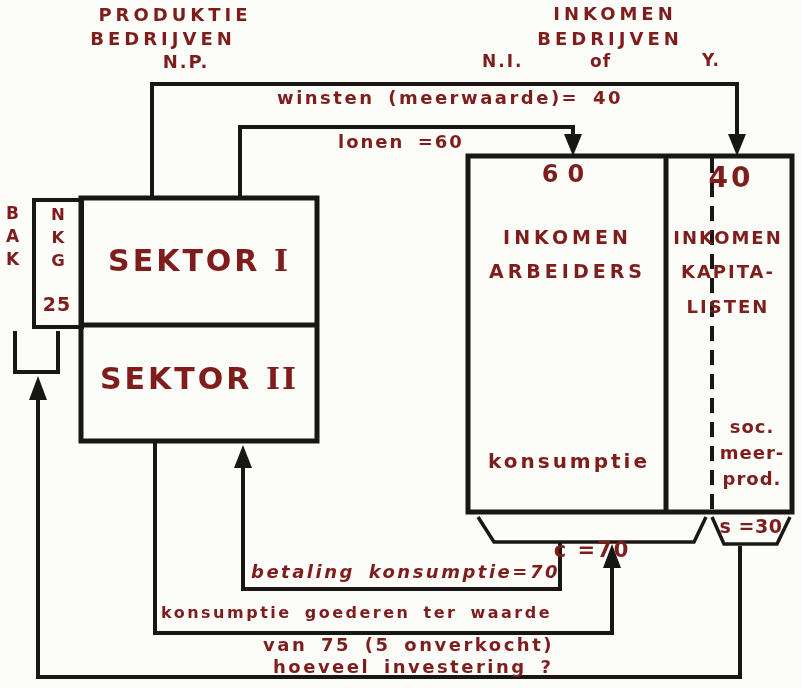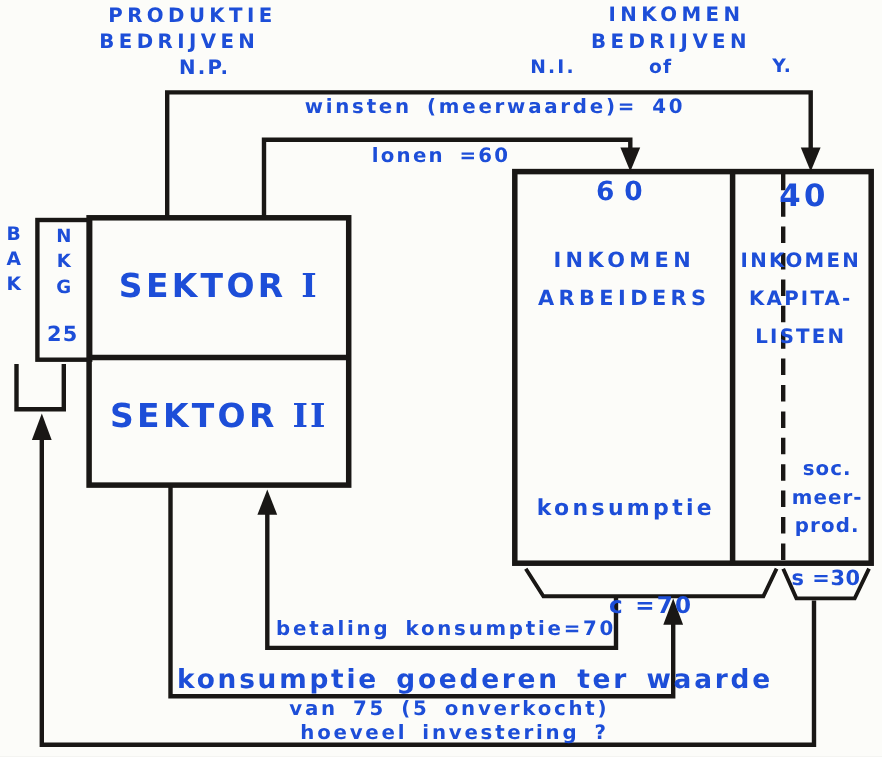--- a/index.html
+++ b/index.html
@@ -2,21 +2,21 @@
 <html><head>
 <meta charset="utf-8">
 <style>
   html,body{margin:0;padding:0;background:#e8e8e4;}
   #canvas{
     position:relative;width:802px;height:688px;background:#fcfcf9;
     overflow:hidden;font-family:"DejaVu Sans",sans-serif;
   }
   #wires{position:absolute;left:0;top:0;width:802px;height:688px;}
   .t{
-    position:absolute;font-weight:bold;color:#1d4ed8;white-space:nowrap;
+    position:absolute;font-weight:bold;color:#7f1d1d;white-space:nowrap;
     font-family:"DejaVu Sans",sans-serif;line-height:1.15;
   }
   .c{text-align:center;}
   .stack span{display:block;}
   .rn{font-family:"DejaVu Serif",serif;letter-spacing:2px;}
   .lower{word-spacing:5px;}
 </style>
 </head>
 <body>
 
@@ -95,18 +95,18 @@
   <div class="t c" style="left:664px;top:228px;width:128px;font-size:18px;letter-spacing:2px;">INKOMEN</div>
   <div class="t c" style="left:664px;top:297px;width:128px;font-size:18px;letter-spacing:2px;">LISTEN</div>
   <div class="t c" style="left:664px;top:262px;width:128px;font-size:18px;letter-spacing:2px;">KAPITA-</div>
   <div class="t c" style="left:712px;top:417px;width:80px;font-size:18px;letter-spacing:1px;">soc.</div>
   <div class="t c" style="left:712px;top:443px;width:80px;font-size:18px;letter-spacing:1px;">meer-</div>
   <div class="t c" style="left:712px;top:469px;width:80px;font-size:18px;letter-spacing:1px;">prod.</div>
 
   <div class="t c" style="left:478px;top:538px;width:228px;font-size:21px;letter-spacing:2px;">c =70</div>
   <div class="t c" style="left:713px;top:516px;width:76px;font-size:19px;letter-spacing:0.5px;">s =30</div>
 
-  <div class="t lower" style="left:251px;top:562px;font-size:18px;letter-spacing:2.5px;">betaling konsumptie=70</div>
-  <div class="t lower" style="left:161px;top:604px;font-size:24px;letter-spacing:2.5px;">konsumptie goederen ter waarde</div>
+  <div class="t lower" style="left:251px;top:562px;font-size:18px;letter-spacing:2.5px;font-style:italic;">betaling konsumptie=70</div>
+  <div class="t lower" style="left:161px;top:604px;font-size:16px;letter-spacing:2.5px;">konsumptie goederen ter waarde</div>
   <div class="t lower" style="left:263px;top:635px;font-size:18px;letter-spacing:2.5px;">van 75 (5 onverkocht)</div>
   <div class="t lower" style="left:273px;top:657px;font-size:18px;letter-spacing:2.5px;">hoeveel investering ?</div>
 
 </div>
 
 </body></html>

